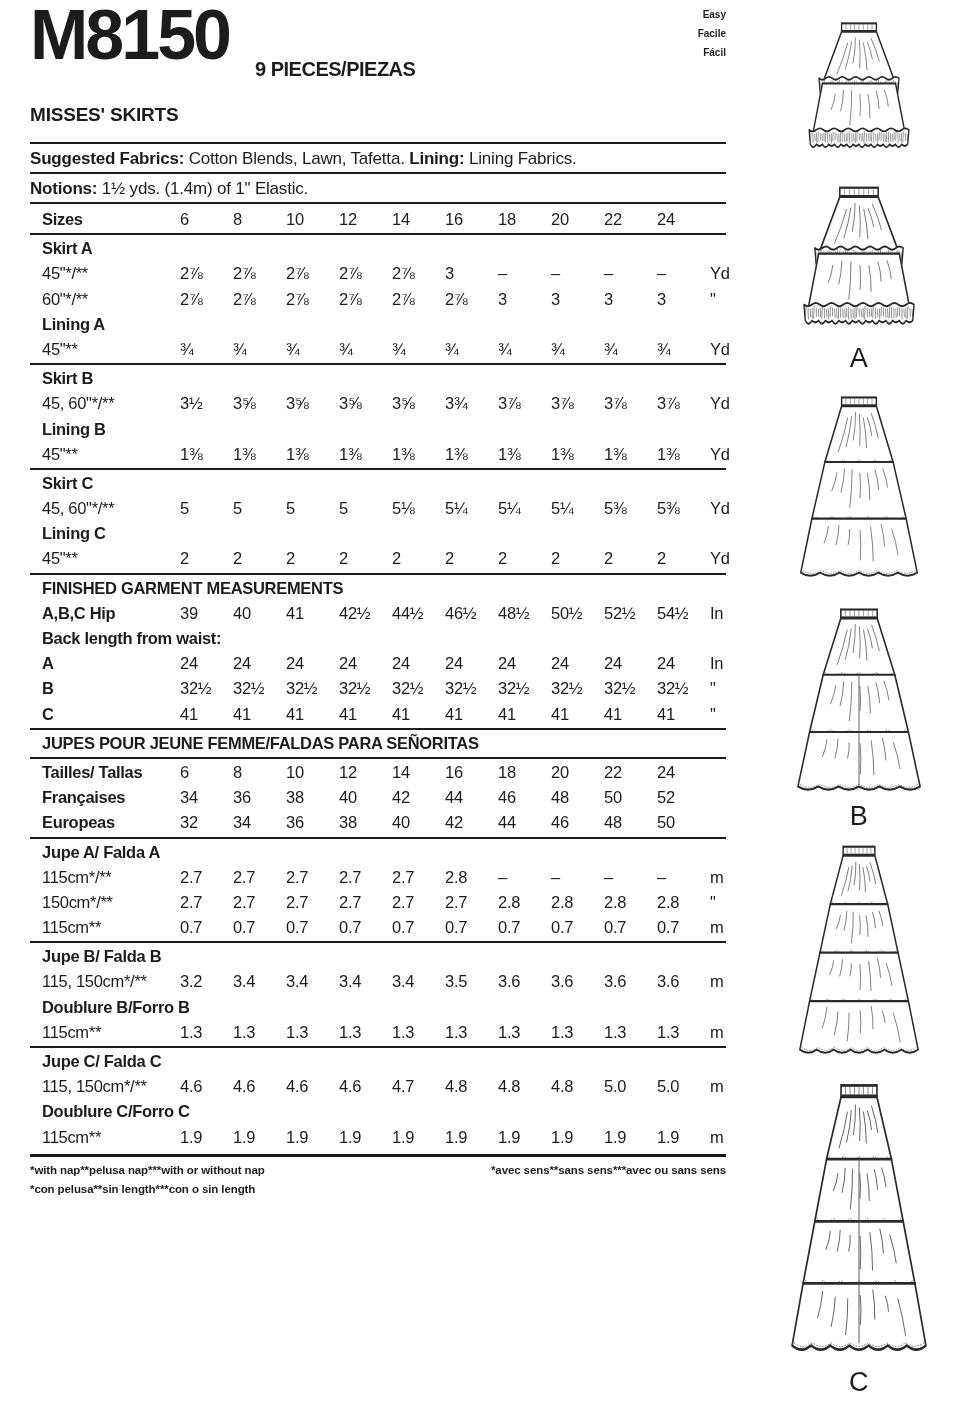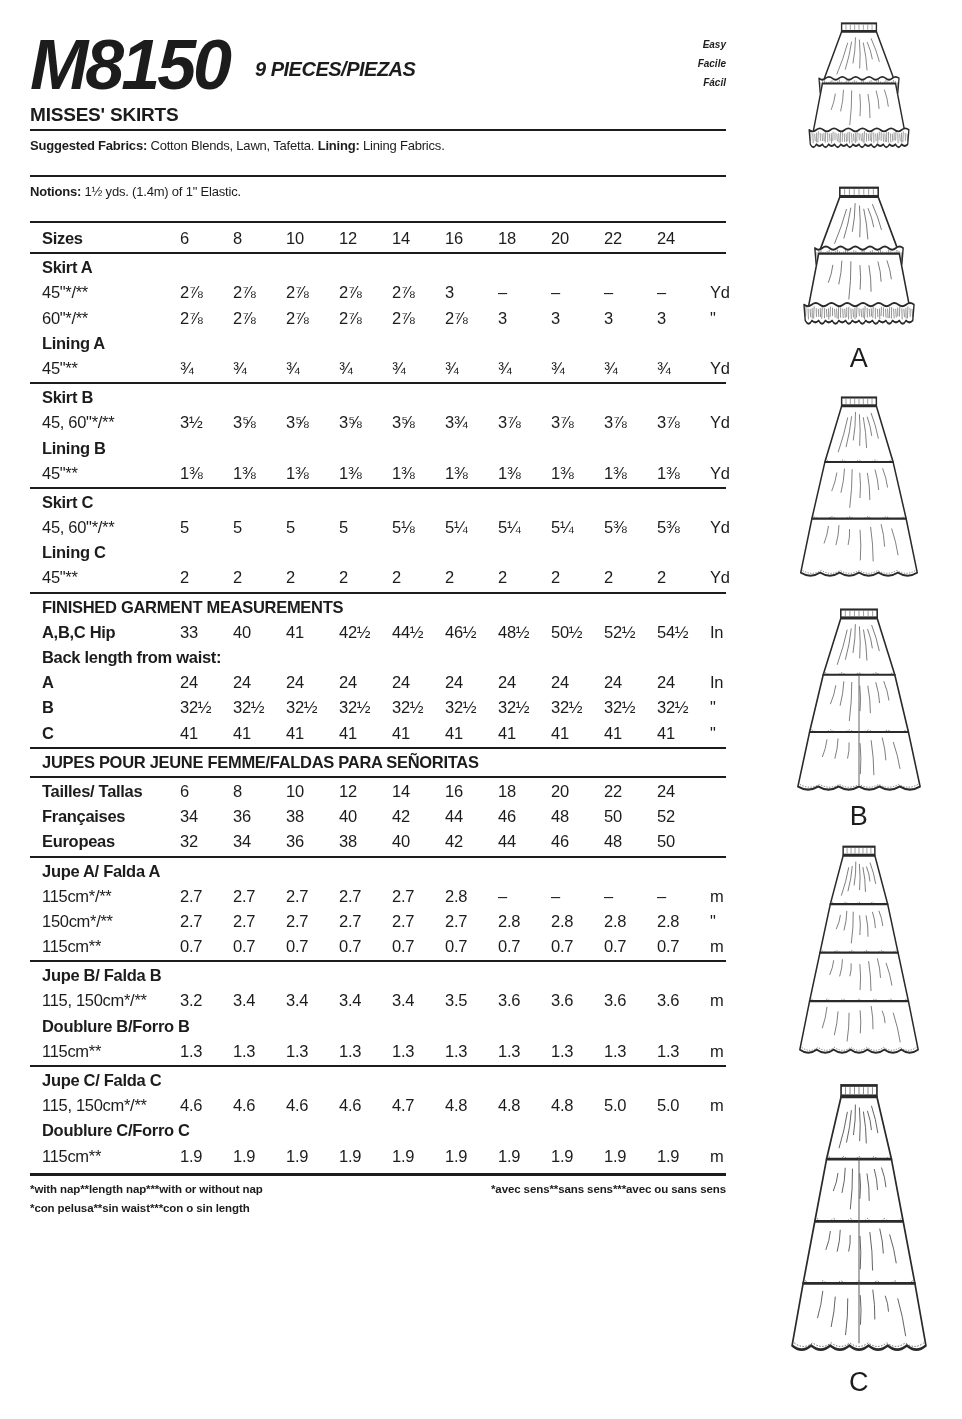--- a/index.html
+++ b/index.html
@@ -1,26 +1,26 @@
 <!DOCTYPE html>
 <html style="--ink: #1c1c1c; --paper: #ffffff;"><head>
 <meta charset="utf-8">
 <style>
   :root{ --ink:#1c1c1c; --paper:#ffffff; }
   *{margin:0;padding:0;box-sizing:border-box;}
   html,body{width:962px;height:1419px;}
   body{background:var(--paper);font-family:"Liberation Sans",sans-serif;color:var(--ink);position:relative;overflow:hidden;}
   .page{position:absolute;inset:0;background:var(--paper);}
   .content{position:absolute;left:30px;top:0;width:696px;}
-  .brand-row{display:flex;align-items:flex-start;height:90px;padding-top:30px;font-style:italic;}
+  .brand-row{display:flex;align-items:flex-start;height:90px;padding-top:0;}
   .pattern-number{font-size:70px;font-weight:700;letter-spacing:-3px;line-height:70px;}
   .pieces{font-size:20px;font-weight:700;letter-spacing:-0.5px;margin-left:26px;align-self:flex-end;padding-bottom:9px;white-space:nowrap;}
   .difficulty{margin-left:auto;text-align:right;font-size:10px;font-weight:700;line-height:19px;padding-top:5px;}
-  .title{margin-top:14px;font-size:19px;font-weight:700;letter-spacing:-0.2px;padding-bottom:3px;border-bottom:2.5px solid var(--ink);}
-  .info-line{height:46px;line-height:30px;border-bottom:2.5px solid var(--ink);font-size:13px;letter-spacing:-0.2px;white-space:nowrap;}
+  .title{margin-top:14px;font-size:19px;font-weight:700;letter-spacing:-0.2px;padding-bottom:16px;border-bottom:2.5px solid var(--ink);}
+  .info-line{height:30px;line-height:30px;border-bottom:2.5px solid var(--ink);font-size:17px;letter-spacing:-0.2px;white-space:nowrap;}
   .info-line b{font-weight:700;}
   #table{margin-top:3px;}
   .trow{display:grid;grid-template-columns:138px repeat(10,53px) 1fr;height:25.2px;line-height:25.2px;font-size:16.5px;letter-spacing:-0.3px;white-space:nowrap;margin-left:12px;}
   .lbl{font-weight:400;}
   .lbl.b{font-weight:700;}
   .val,.unit{font-weight:400;}
   .rule{border-top:2px solid var(--ink);margin:1px 0;height:0;}
   .rule.thick{border-top-width:3px;margin-top:4px;}
   .footnotes{margin-top:4px;font-size:11.5px;font-weight:700;letter-spacing:-0.1px;}
   .fn-row{display:flex;justify-content:space-between;line-height:19px;}
@@ -184,21 +184,21 @@
           <span class="val">2</span>
           <span class="val">2</span>
           <span class="unit" style="grid-column: 12;">Yd</span>
         </div>
         <div class="rule"></div>
         <div class="trow">
           <span class="lbl b">FINISHED GARMENT MEASUREMENTS</span>
         </div>
         <div class="trow">
           <span class="lbl b">A,B,C Hip</span>
-          <span class="val">33</span>
+          <span class="val">39</span>
           <span class="val">40</span>
           <span class="val">41</span>
           <span class="val">42½</span>
           <span class="val">44½</span>
           <span class="val">46½</span>
           <span class="val">48½</span>
           <span class="val">50½</span>
           <span class="val">52½</span>
           <span class="val">54½</span>
           <span class="unit" style="grid-column: 12;">In</span>
@@ -409,33 +409,33 @@
           <span class="unit" style="grid-column: 12;">m</span>
         </div>
       </div>
 
     <div class="rule thick"></div>
 
     <div class="footnotes">
       <div class="fn-row">
         <span class="fn-group">
           <span>*with nap</span>
-          <span>**length nap</span>
+          <span>**pelusa nap</span>
           <span>***with or without nap</span>
         </span>
         <span class="fn-group">
           <span>*avec sens</span>
           <span>**sans sens</span>
           <span>***avec ou sans sens</span>
         </span>
       </div>
       <div class="fn-row">
         <span class="fn-group">
           <span>*con pelusa</span>
-          <span>**sin waist</span>
+          <span>**sin length</span>
           <span>***con o sin length</span>
         </span>
       </div>
     </div>
   </div>
 
   <div id="figures">
       <div class="figure" style="top: 20px; left: 45px; width: 116px;">
         <svg viewBox="0 0 200 168" width="116" height="142" preserveAspectRatio="none">
           <rect x="70" y="4" width="60" height="9" fill="#fff" stroke="#2a2a2a" stroke-width="2.4"></rect>

